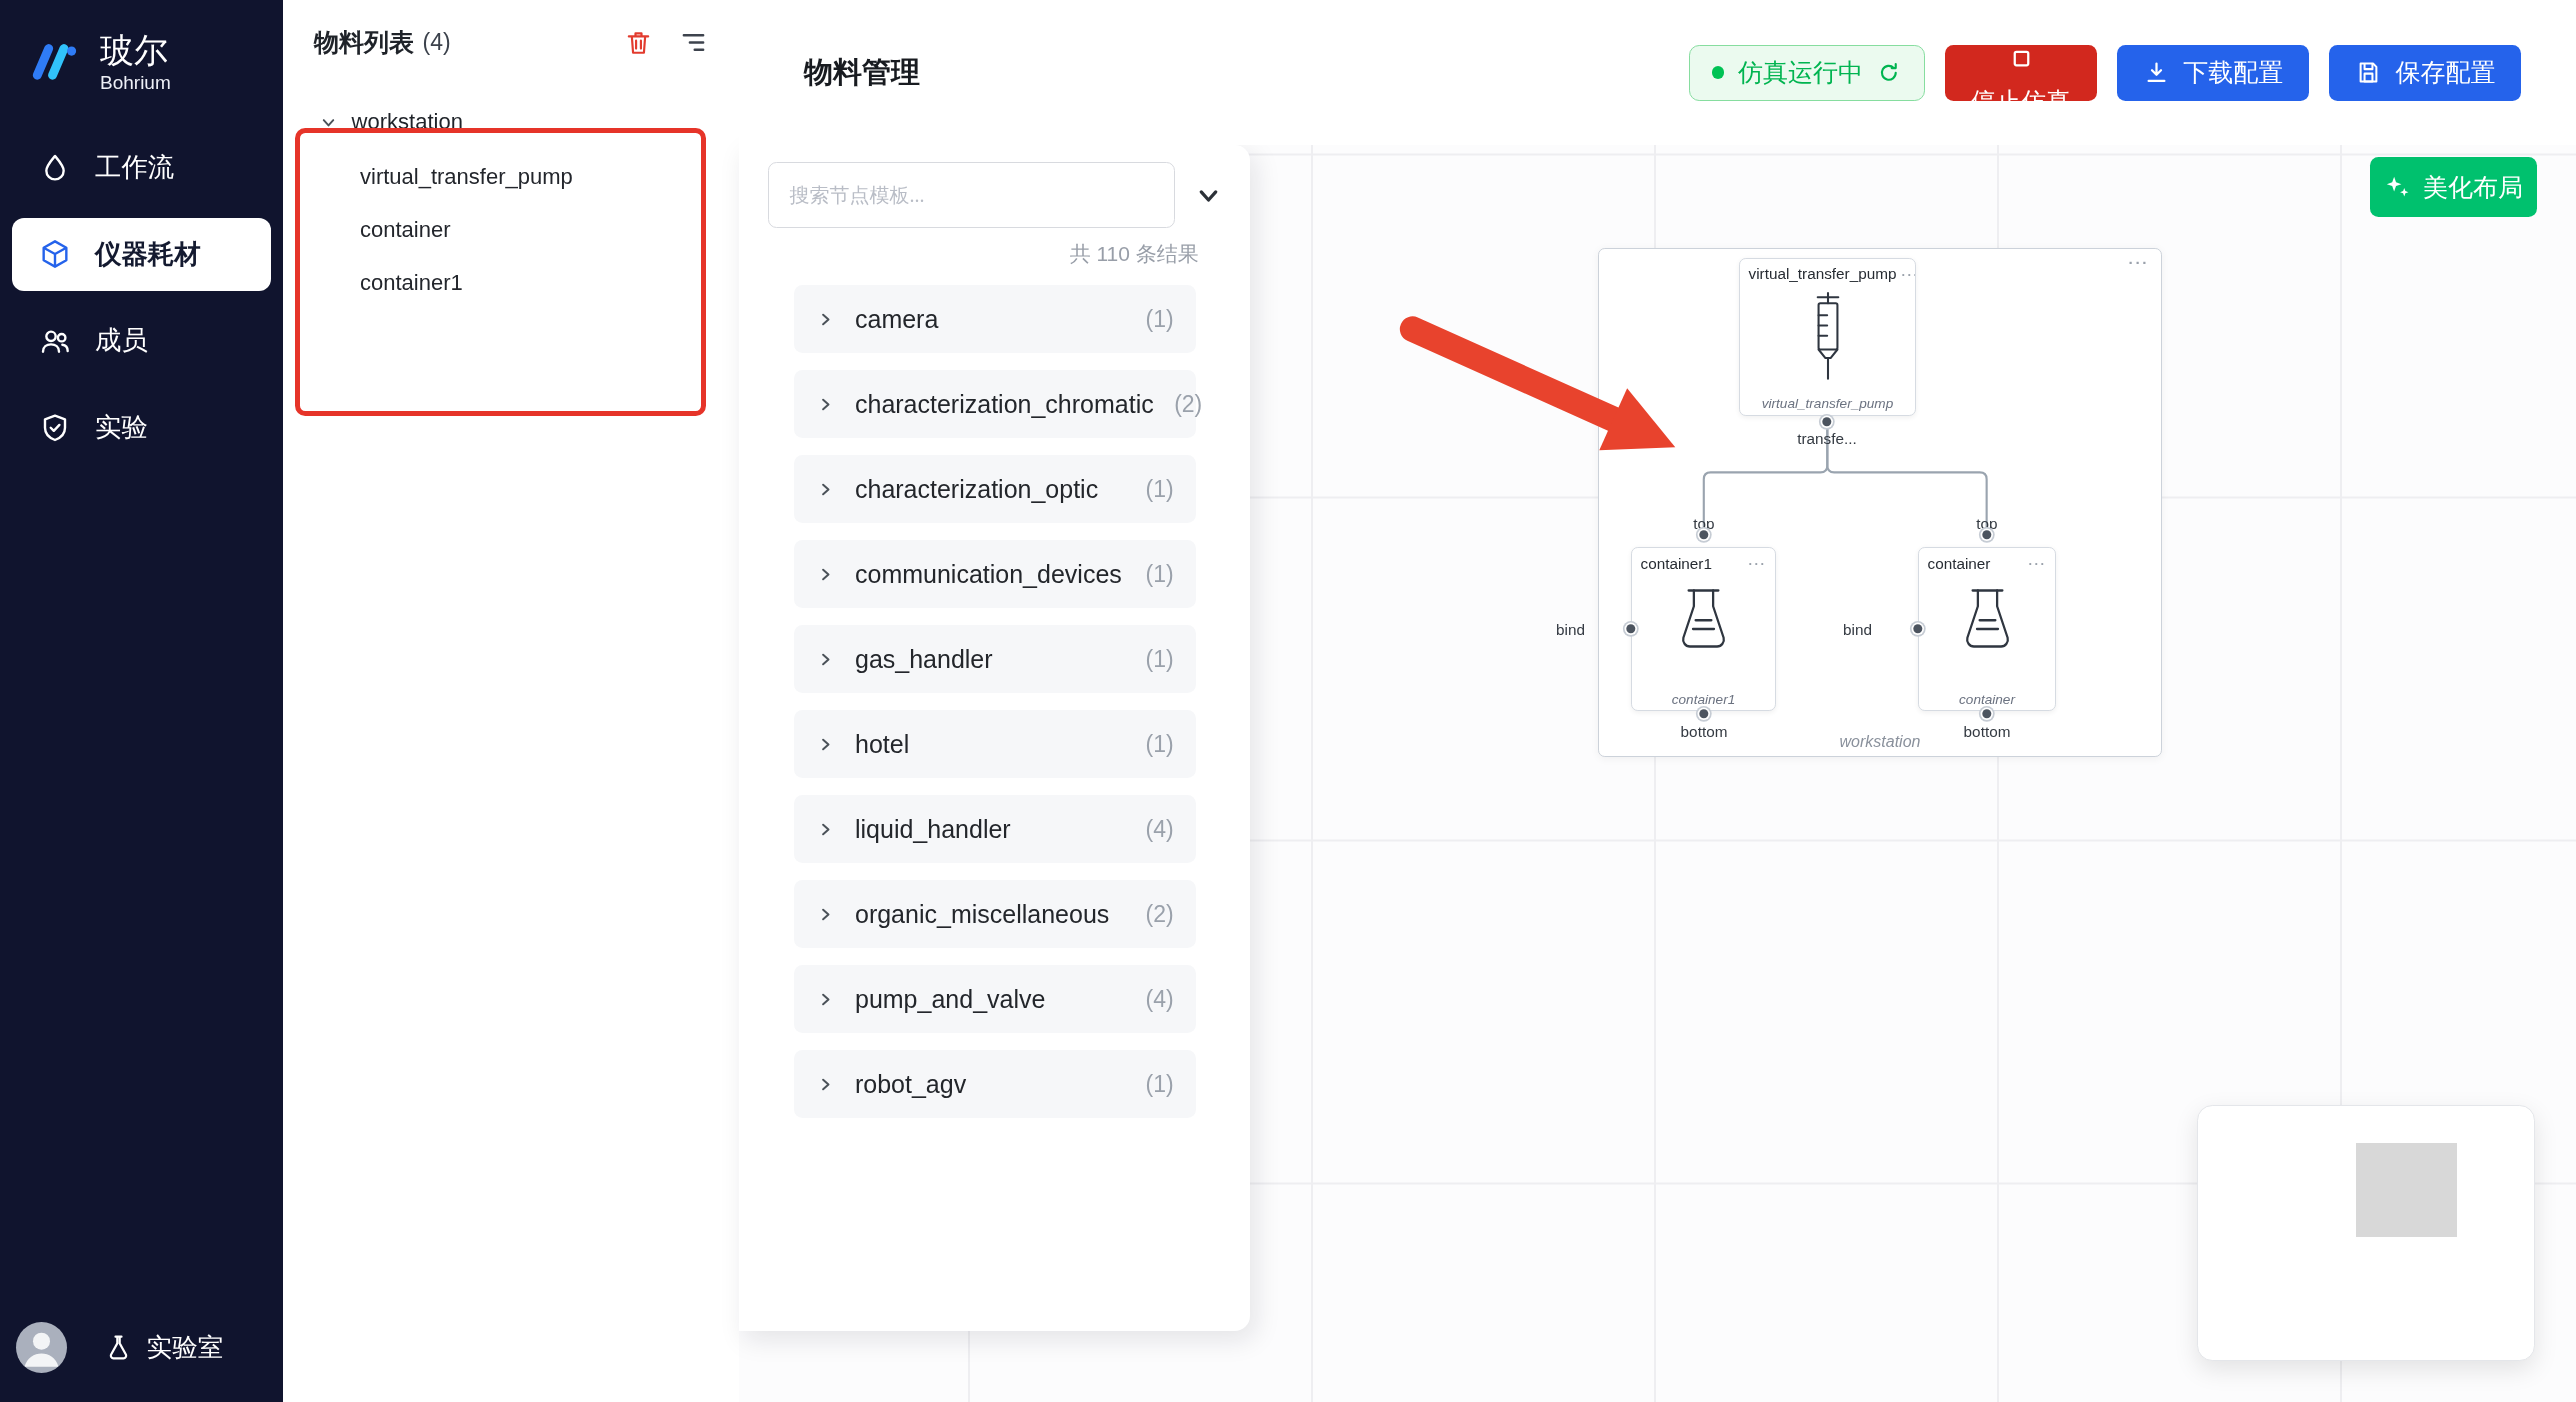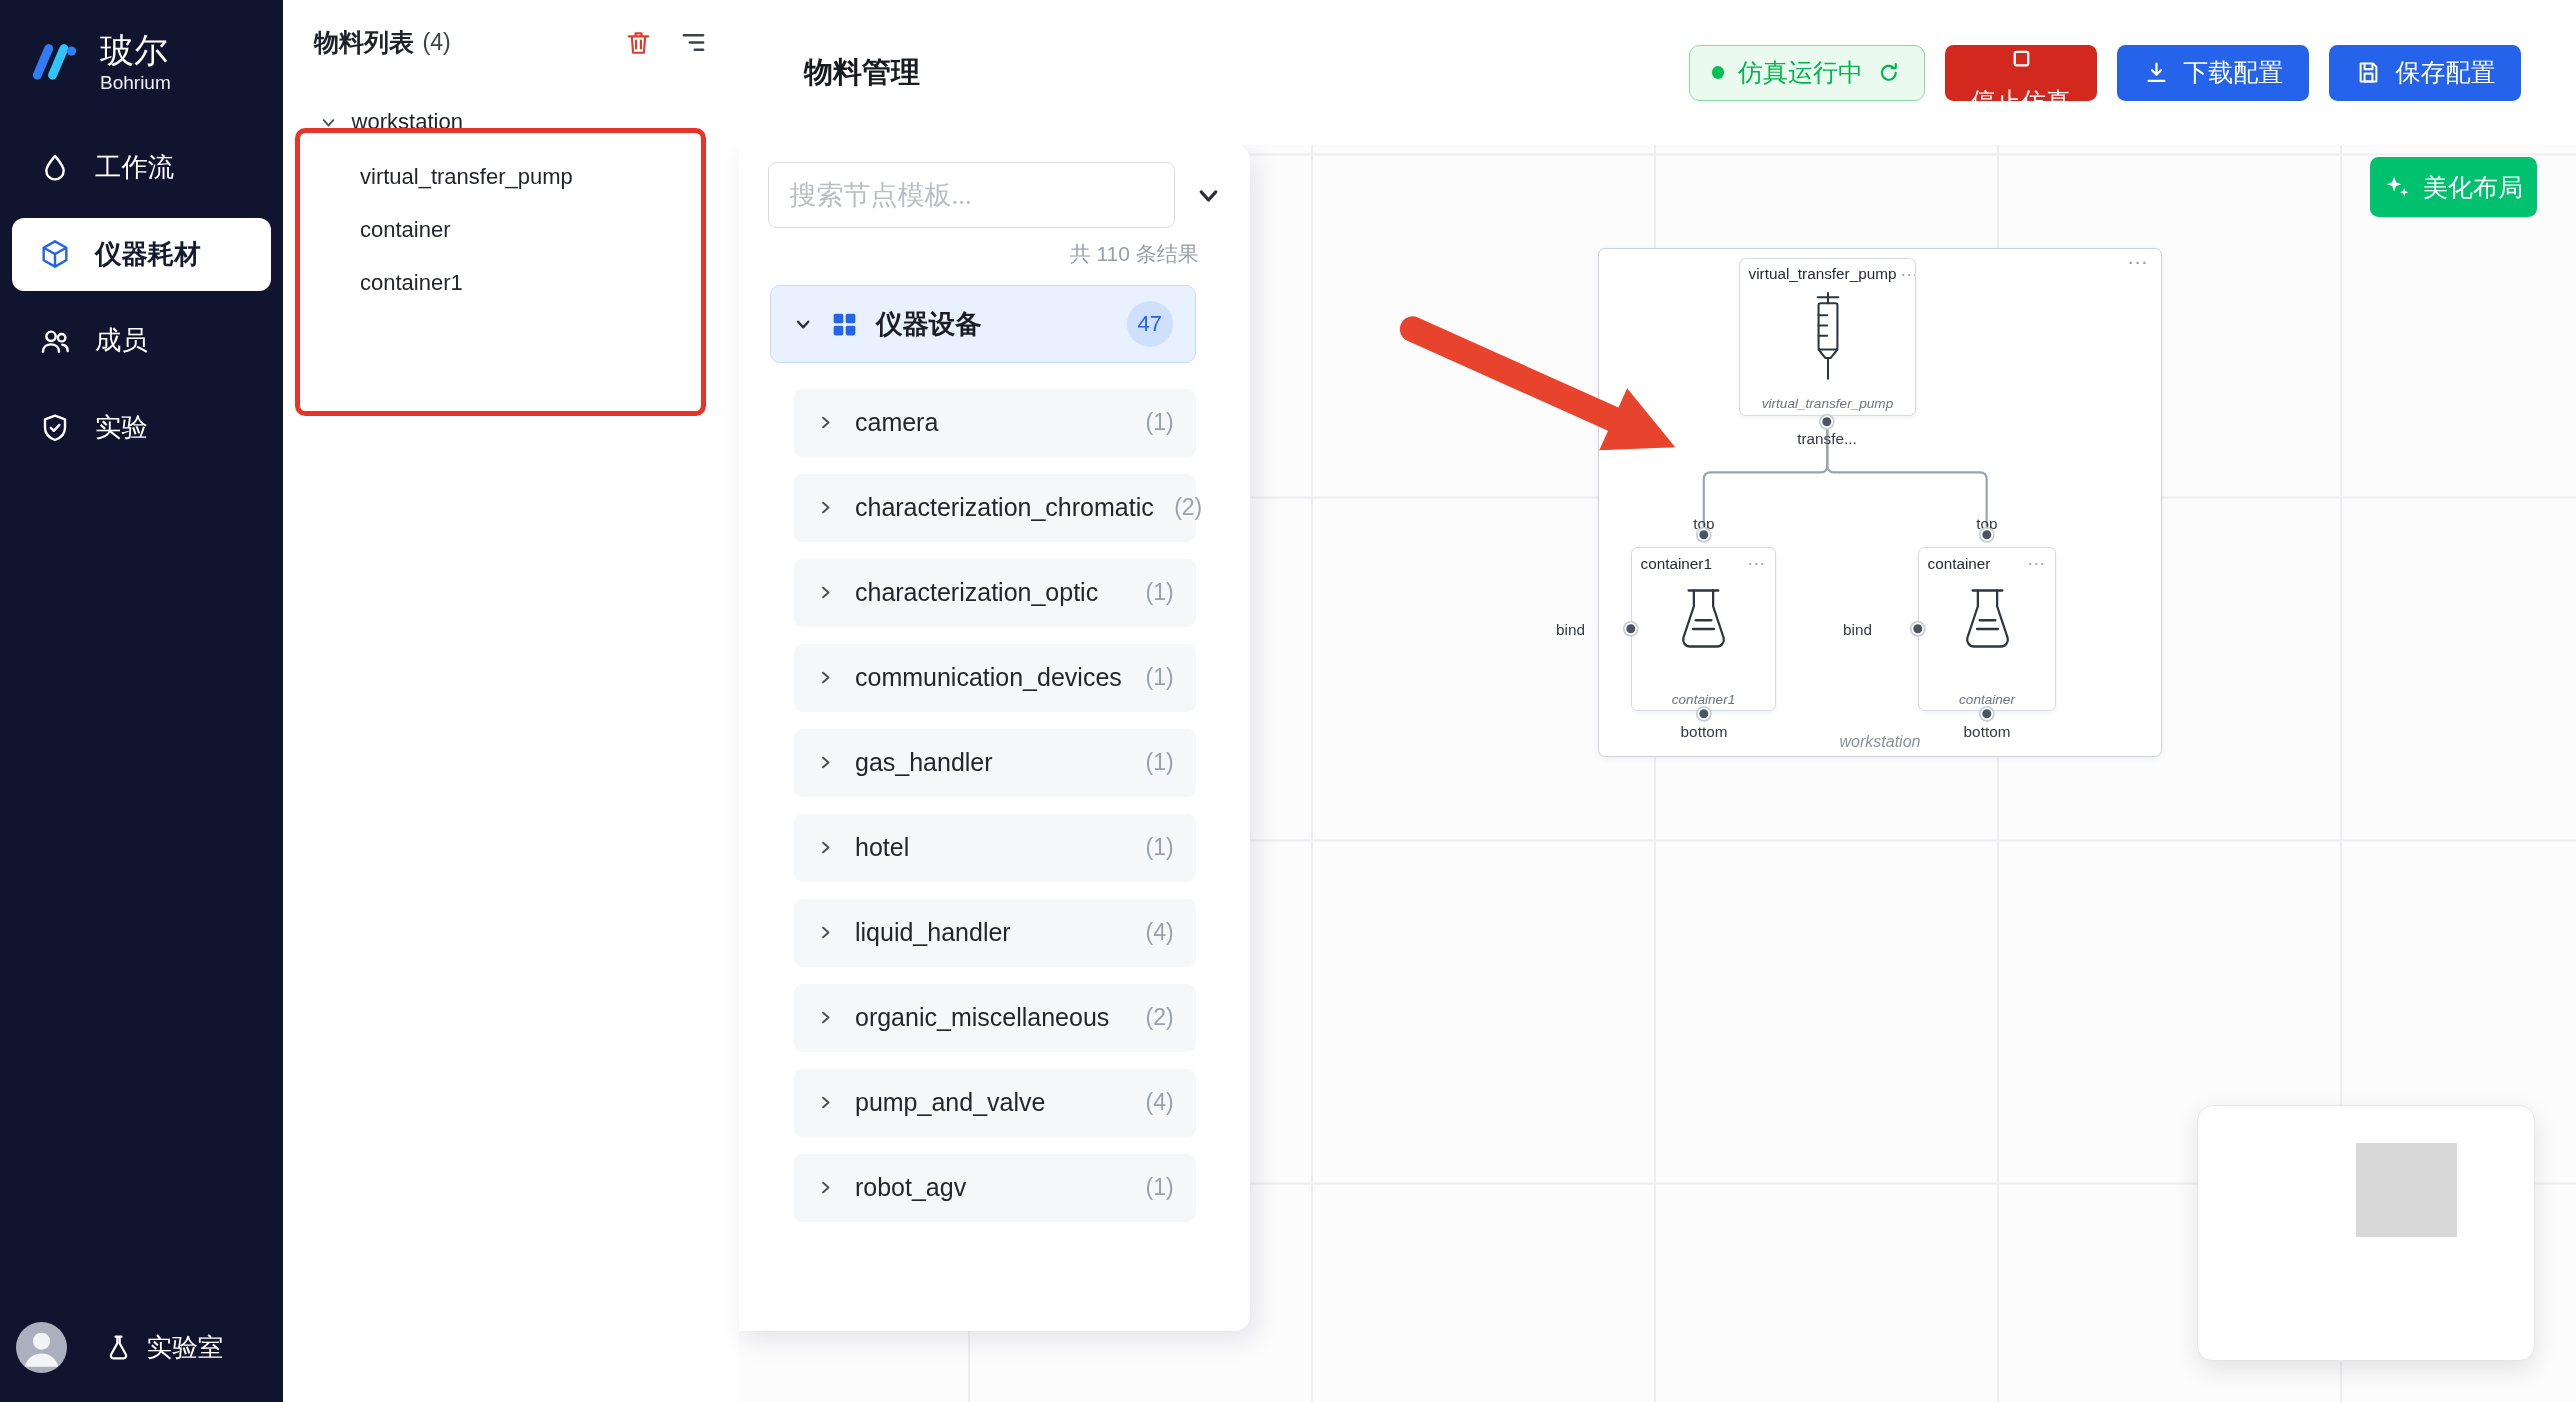--- a/index.html
+++ b/index.html
@@ -58,21 +58,21 @@
     background-size:343px 343px, 343px 343px; background-position:0px 8.5px, 229px 0px; }
 
   .beautify { position:absolute; top:12px; right:39px; height:60px; background:#00c16e; border-radius:8.5px; color:#fff; font-size:25px; display:flex; align-items:center; gap:12px; padding:0 14px; cursor:pointer; z-index:5; }
   .beautify svg { width:27px; height:27px; display:block; }
 
   
   .template-panel { position:absolute; left:0; top:0; width:511px; height:1186px; background:#fff; border-radius:0 15.3px 15.3px 0; box-shadow:5.1px 8.5px 25.6px rgba(15,23,42,.10); padding:17px 25.6px; z-index:7; }
   .info-banner { width:436px; height:61px; background:#e9f2ff; border:1.7px solid #bcd6ff; border-radius:8.5px; color:#2563eb; font-size:23px; display:flex; align-items:center; gap:13.6px; padding:0 19px; margin:8.5px 0 22px 3.4px; }
   .info-banner svg { width:27px; height:27px; flex:none; display:block; }
   .search-row { display:flex; align-items:center; gap:19px; margin:0 0 12px 3.4px; }
-  .search-input { width:407px; height:66px; border:1.7px solid #d8dadf; border-radius:8.5px; font-size:27px; padding:0 20.4px; color:#15803d; outline:none; background:#fff; font-family:Liberation Serif, serif; }
+  .search-input { width:407px; height:66px; border:1.7px solid #d8dadf; border-radius:8.5px; font-size:20px; padding:0 20.4px; color:#15803d; outline:none; background:#fff; font-family:Liberation Serif, serif; }
   .search-input::placeholder { color:#b9bdc6; }
   .collapse-chev { cursor:pointer; } .collapse-chev svg { width:29px; height:29px; display:block; }
   .results { text-align:right; font-size:21px; color:#989ea8; margin:8.5px 25.6px 17px 0; }
   .category { width:426px; height:78px; background:#e9f1ff; border:1.7px solid #c6daff; border-radius:10.2px; display:flex; align-items:center; gap:17px; padding:0 22px; margin:0 0 25.6px 5.1px; cursor:pointer; }
   .category .chev svg { width:20.4px; height:20.4px; display:block; }
   .category .grid-ic svg { width:29px; height:29px; display:block; }
   .category-label { font-size:26.4px; font-weight:600; color:#1b1e24; }
   .badge { margin-left:auto; min-width:46px; height:46px; border-radius:23px; background:#cfe0ff; color:#2563eb; font-size:22px; display:flex; align-items:center; justify-content:center; padding:0 8.5px; }
   .tpl-row { width:402px; height:68px; background:#f6f7f9; border-radius:8.5px; display:flex; align-items:center; gap:20.4px; padding:0 22px; margin:0 0 17px 29px; cursor:pointer; }
   .tpl-row .chev svg { width:19px; height:19px; display:block; }
@@ -280,37 +280,20 @@
         <div class="search-row">
           <input class="search-input" placeholder="搜索节点模板..." style="">
           <span class="collapse-chev">
             <svg viewBox="0 0 16 16" fill="none" stroke="#2c3138" stroke-width="1.8" stroke-linecap="round" stroke-linejoin="round">
               <polyline points="4,6 8,10.5 12,6"></polyline>
             </svg>
           </span>
         </div>
         <div class="results">共 110 条结果</div>
 
-        <div class="category">
-          <span class="chev">
-            <svg viewBox="0 0 16 16" fill="none" stroke="#2c3138" stroke-width="1.8" stroke-linecap="round" stroke-linejoin="round">
-              <polyline points="4,6 8,10.5 12,6"></polyline>
-            </svg>
-          </span>
-          <span class="grid-ic">
-            <svg viewBox="0 0 24 24" fill="#2563eb">
-              <rect x="3" y="3" width="8" height="8" rx="1.5"></rect>
-              <rect x="13" y="3" width="8" height="8" rx="1.5"></rect>
-              <rect x="3" y="13" width="8" height="8" rx="1.5"></rect>
-              <rect x="13" y="13" width="8" height="8" rx="1.5"></rect>
-            </svg>
-          </span>
-          <span class="category-label">仪器设备</span>
-          <span class="badge">47</span>
-        </div>
 
         <div class="tpl-row">
           <span class="chev">
               <svg viewBox="0 0 16 16" fill="none" stroke="#4b5259" stroke-width="1.7" stroke-linecap="round" stroke-linejoin="round">
                 <polyline points="6,4 10.5,8 6,12"></polyline>
               </svg>
             </span>
           <span class="tpl-label">camera</span>
           <span class="tpl-count">(1)</span>
         </div>

